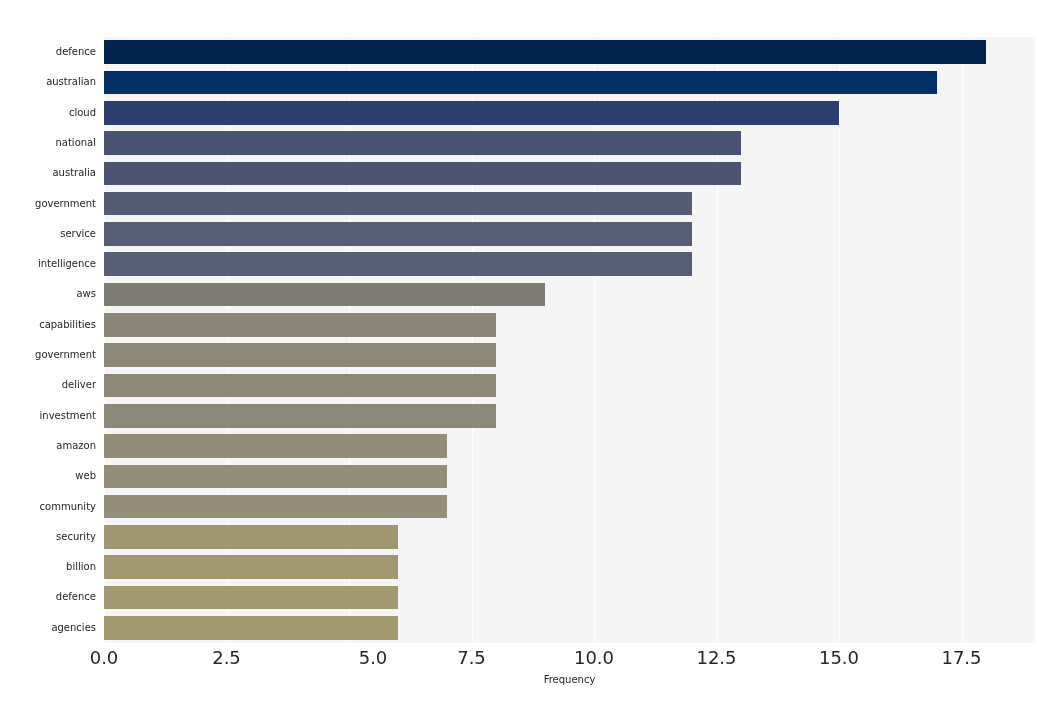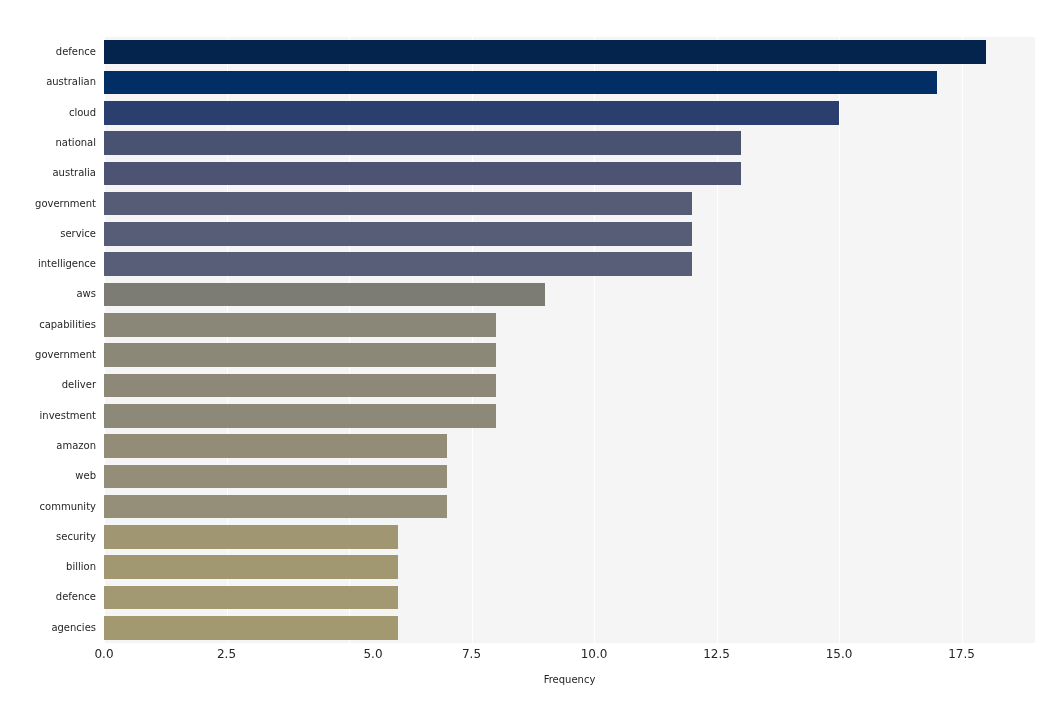--- a/index.html
+++ b/index.html
@@ -89,21 +89,21 @@
     position: absolute;
     left: 0;
     top: 647px;
     width: 1042px;
     height: 22px;
   }
   .xlabel {
     position: absolute;
     top: 0;
     transform: translateX(-50%);
-    font-size: 12px;
+    font-size: 18px;
     color: #262626;
     white-space: nowrap;
     text-align: center;
   }
   #xaxis-title {
     position: absolute;
     top: 674px;
     left: 104px;
     width: 931px;
     text-align: center;

